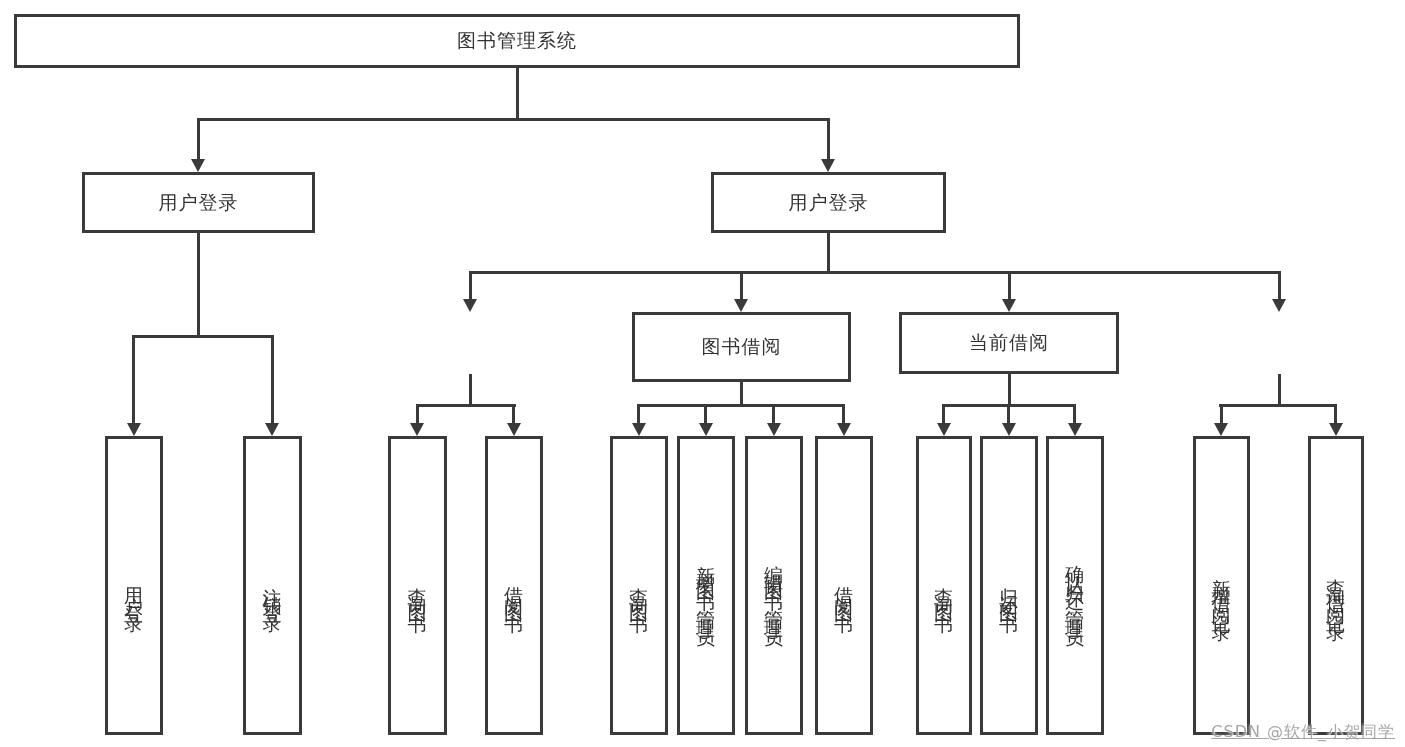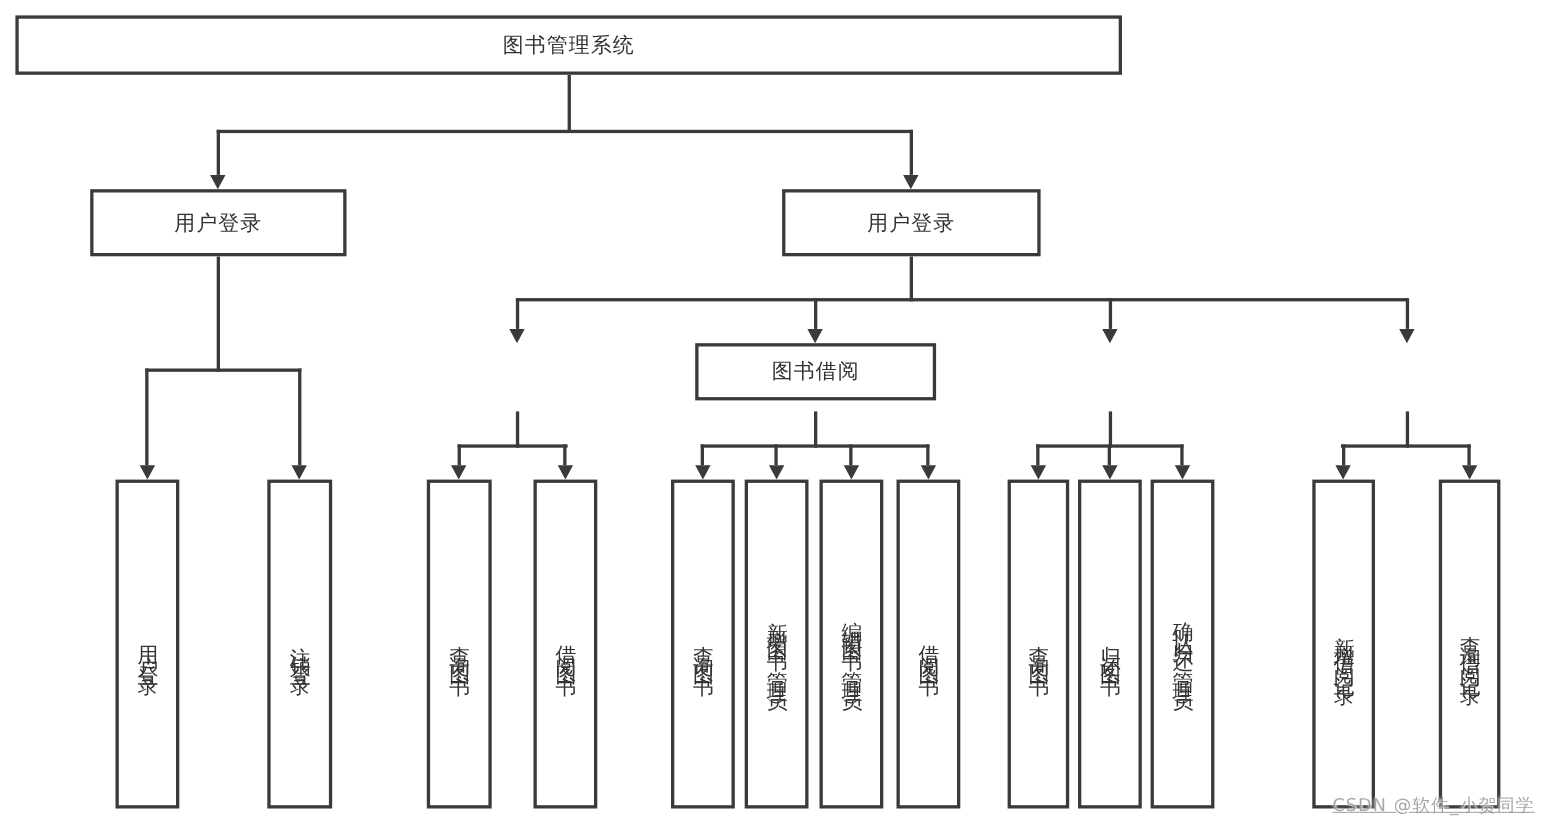--- a/index.html
+++ b/index.html
@@ -99,22 +99,25 @@
   <div class="hl" style="left:469px;top:271px;width:811px;"></div>
   <div class="vl" style="left:469px;top:271px;height:28px;"></div>
   <div class="ah" style="left:463px;top:299px;"></div>
   <div class="vl" style="left:740px;top:271px;height:28px;"></div>
   <div class="ah" style="left:734px;top:299px;"></div>
   <div class="vl" style="left:1008px;top:271px;height:28px;"></div>
   <div class="ah" style="left:1002px;top:299px;"></div>
   <div class="vl" style="left:1278px;top:271px;height:28px;"></div>
   <div class="ah" style="left:1272px;top:299px;"></div>
 
-  <div class="box" style="left:632px;top:312px;width:219px;height:52px;">
+  <div class="box" style="left:632px;top:312px;width:219px;height:70px;">
     <span>图书借阅</span>
+  </div>
+  <div class="box" style="left:899px;top:312px;width:220px;height:62px;">
+    <span>当前借阅</span>
   </div>
 
   <div class="vl" style="left:469px;top:374px;height:33px;"></div>
   <div class="hl" style="left:416px;top:404px;width:100px;"></div>
   <div class="vl" style="left:416px;top:404px;height:19px;"></div>
   <div class="ah" style="left:410px;top:423px;"></div>
   <div class="vl" style="left:512px;top:404px;height:19px;"></div>
   <div class="ah" style="left:507px;top:423px;"></div>
 
   <div class="vl" style="left:740px;top:374px;height:33px;"></div>

